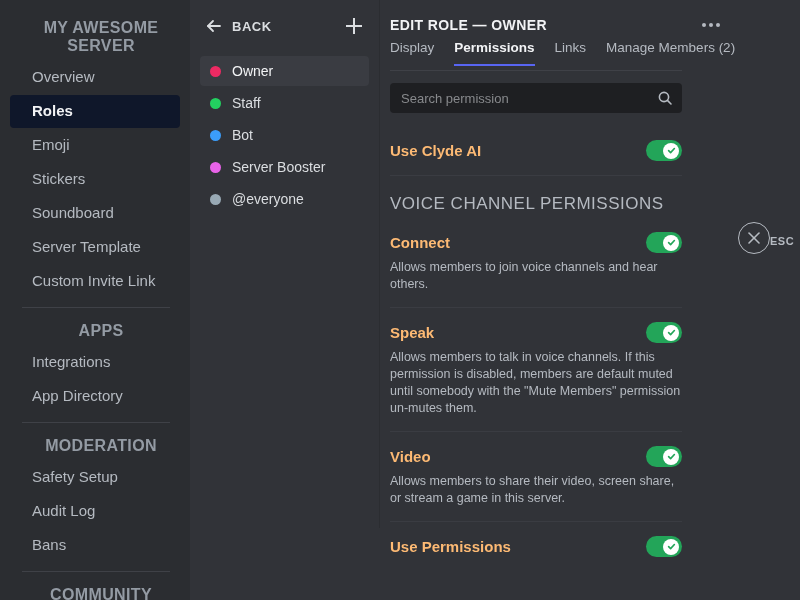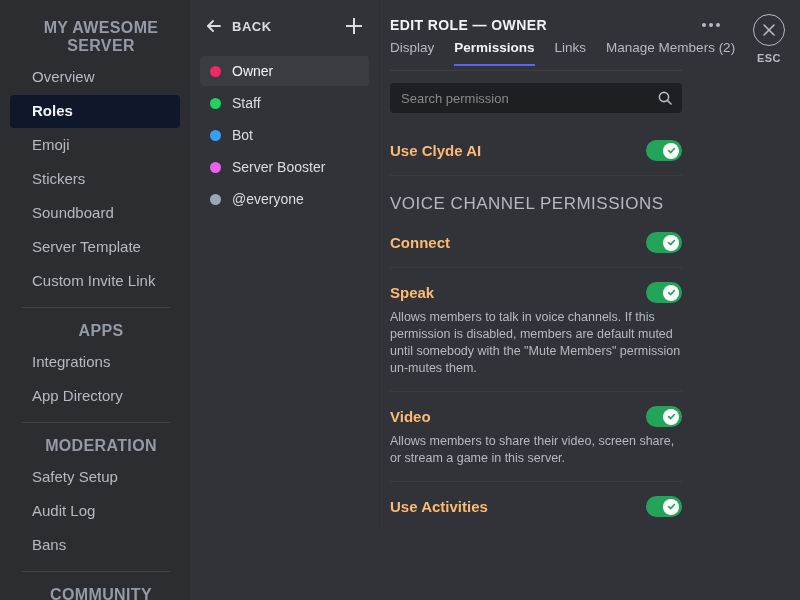--- a/index.html
+++ b/index.html
@@ -132,21 +132,21 @@
   .section-label {
     font-size: 17px; font-weight: normal; letter-spacing: .5px;
     color: #b5bac1; text-transform: uppercase;
     padding: 18px 0 4px 0;
   }
 
   
   .esc-panel {
     width: 62px; flex: 0 0 62px; height: 461px;
     background: #313338; padding-top: 14px;
-    display: flex; flex-direction: column; align-items: center;
+    display: flex; flex-direction: row; align-items: center;
   }
   .esc-circle {
     width: 32px; height: 32px; border-radius: 50%;
     border: 1.5px solid #b5bac1;
     display: flex; align-items: center; justify-content: center;
   }
   .esc-circle svg { width: 14px; height: 14px; display: block; }
   .esc-label {
     margin-top: 6px; font-size: 11px; font-weight: bold;
     letter-spacing: .5px; color: #b5bac1;
@@ -266,20 +266,21 @@
             <div class="perm-top">
               <span class="perm-name">Connect</span>
               <span class="toggle" style="background: rgb(35, 165, 89);">
                 <span class="knob">
                   <svg viewBox="0 0 10 10" fill="none" stroke="#23a559" stroke-width="1.8" stroke-linecap="round" stroke-linejoin="round">
                     <path d="M1.8 5.2 L4 7.4 L8.2 2.8"></path>
                   </svg>
                 </span>
               </span>
             </div>
+            <div class="perm-desc">Allows members to join voice channels and hear others.</div>
           </div>
           <div class="perm-divider"></div>
           <div class="perm-row">
             <div class="perm-top">
               <span class="perm-name">Speak</span>
               <span class="toggle" style="background: rgb(35, 165, 89);">
                 <span class="knob">
                   <svg viewBox="0 0 10 10" fill="none" stroke="#23a559" stroke-width="1.8" stroke-linecap="round" stroke-linejoin="round">
                     <path d="M1.8 5.2 L4 7.4 L8.2 2.8"></path>
                   </svg>
@@ -298,21 +299,21 @@
                     <path d="M1.8 5.2 L4 7.4 L8.2 2.8"></path>
                   </svg>
                 </span>
               </span>
             </div>
             <div class="perm-desc">Allows members to share their video, screen share, or stream a game in this server.</div>
           </div>
           <div class="perm-divider"></div>
           <div class="perm-row">
             <div class="perm-top">
-              <span class="perm-name">Use Activities</span>
+              <span class="perm-name">Use Permissions</span>
               <span class="toggle" style="background: rgb(35, 165, 89);">
                 <span class="knob">
                   <svg viewBox="0 0 10 10" fill="none" stroke="#23a559" stroke-width="1.8" stroke-linecap="round" stroke-linejoin="round">
                     <path d="M1.8 5.2 L4 7.4 L8.2 2.8"></path>
                   </svg>
                 </span>
               </span>
             </div>
           </div>
         </div>

